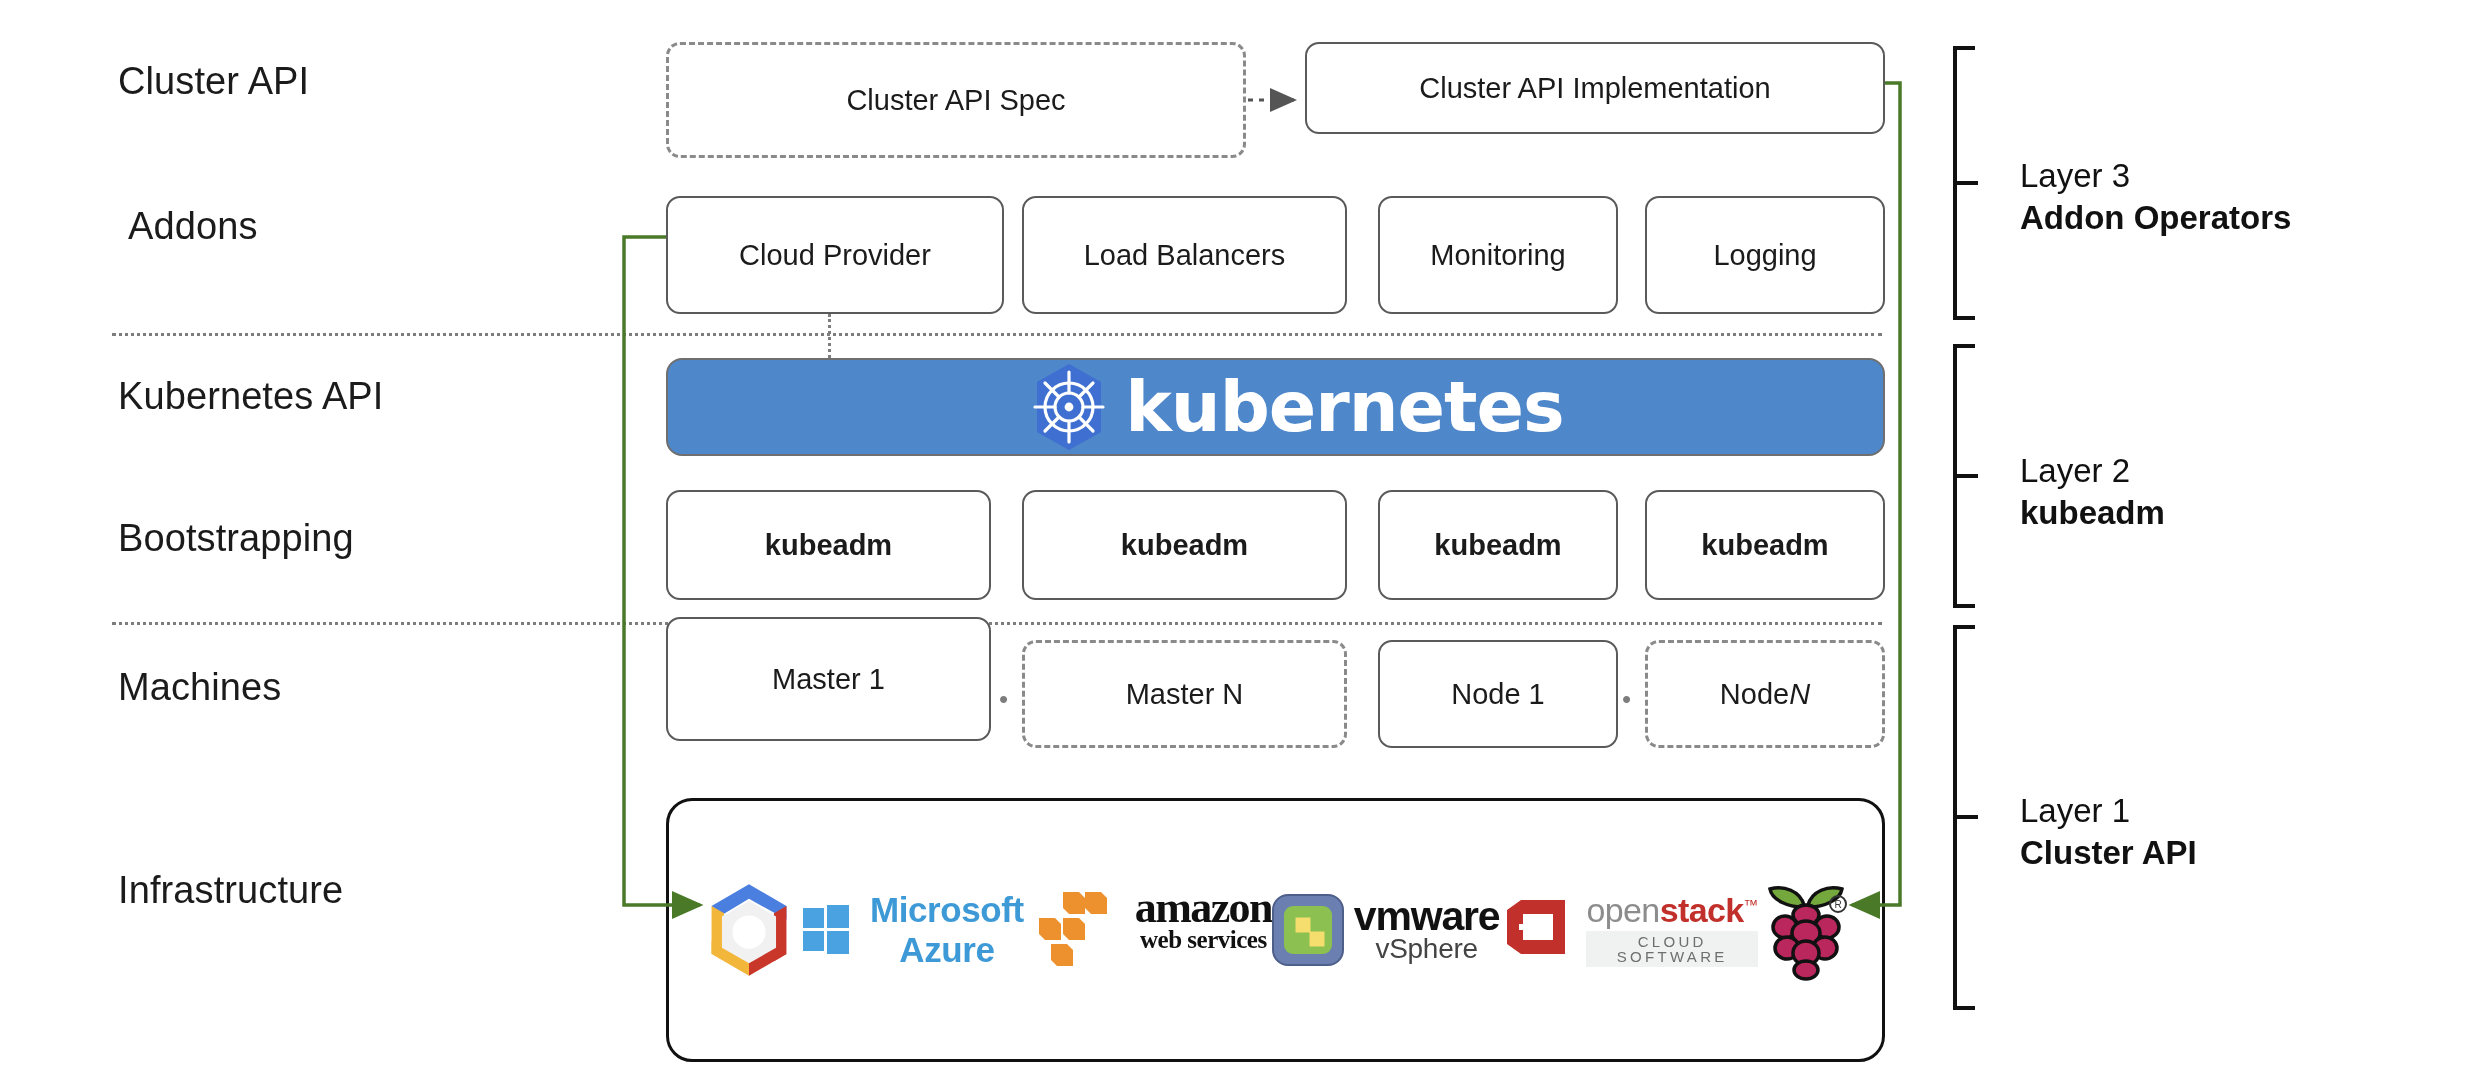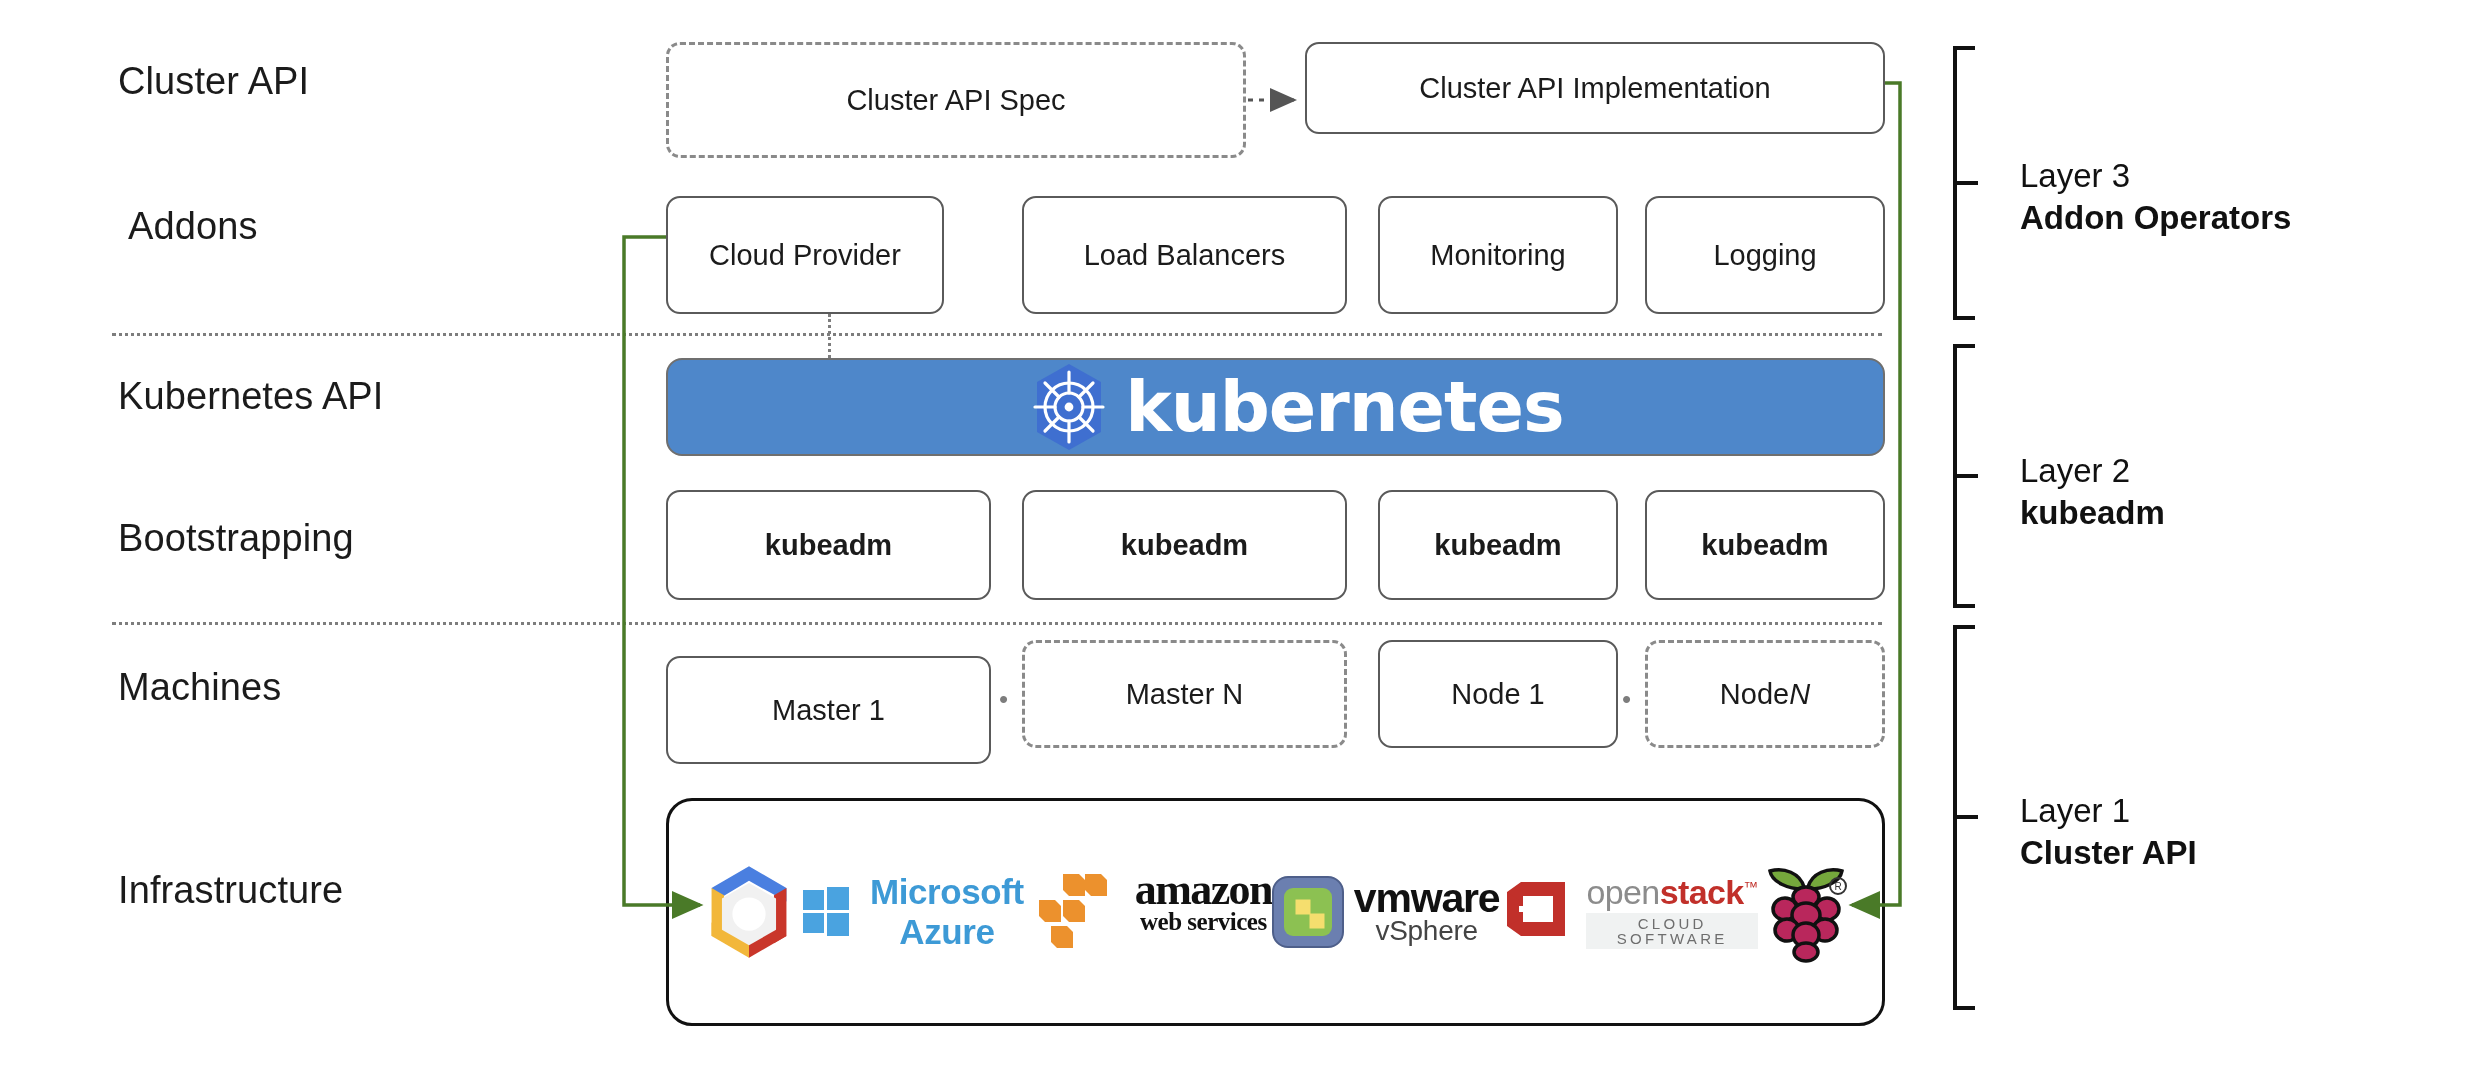--- a/index.html
+++ b/index.html
@@ -51,21 +51,21 @@
   <div class="row-label" style="left:118px;top:666px;">Machines</div>
   <div class="row-label" style="left:118px;top:869px;">Infrastructure</div>
 
   <div class="hsep" style="left:112px;top:333px;width:1770px;"></div>
   <div class="hsep" style="left:112px;top:622px;width:1770px;"></div>
 
   <div class="box dashed" style="left:666px;top:42px;width:580px;height:116px;">Cluster API Spec</div>
 
   <div class="box solid" style="left:1305px;top:42px;width:580px;height:92px;">Cluster API Implementation</div>
 
-  <div class="box solid" style="left:666px;top:196px;width:278px;height:118px;">Cloud Provider</div>
+  <div class="box solid" style="left:666px;top:196px;width:338px;height:118px;">Cloud Provider</div>
   <div class="box solid" style="left:1022px;top:196px;width:325px;height:118px;">Load Balancers</div>
   <div class="box solid" style="left:1378px;top:196px;width:240px;height:118px;">Monitoring</div>
   <div class="box solid" style="left:1645px;top:196px;width:240px;height:118px;">Logging</div>
 
   <div class="vdot" style="left:828px;top:314px;height:44px;"></div>
 
   <div class="k8s-band" style="left:666px;top:358px;width:1219px;height:98px;padding-left:44px;">
     <span style="display:flex;">
       <svg width="76" height="90" viewBox="0 0 76 90">
         <polygon points="38,2 70,20 70,70 38,88 6,70 6,20" fill="#3f6fd0"></polygon>
@@ -85,32 +85,32 @@
       </svg>
     </span>
     <span class="k8s-word">kubernetes</span>
   </div>
 
   <div class="box solid bold" style="left:666px;top:490px;width:325px;height:110px;">kubeadm</div>
   <div class="box solid bold" style="left:1022px;top:490px;width:325px;height:110px;">kubeadm</div>
   <div class="box solid bold" style="left:1378px;top:490px;width:240px;height:110px;">kubeadm</div>
   <div class="box solid bold" style="left:1645px;top:490px;width:240px;height:110px;">kubeadm</div>
 
-  <div class="box solid" style="left:666px;top:656px;width:325px;height:108px;">Master 1</div>
+  <div class="box solid" style="left:666px;top:617px;width:325px;height:124px;">Master 1</div>
   <div class="elps" style="left:999px;top:684px;">• • •</div>
   <div class="box dashed" style="left:1022px;top:640px;width:325px;height:108px;">Master N</div>
 
   <div class="box solid" style="left:1378px;top:640px;width:240px;height:108px;">Node 1</div>
   <div class="elps" style="left:1622px;top:684px;">• • •</div>
   <div class="box dashed" style="left:1645px;top:640px;width:240px;height:108px;">
     <span>Node </span>
       <span style="font-style:italic;">N</span>
   </div>
 
-  <div class="box thick" style="left:666px;top:798px;width:1219px;height:228px;gap:0;justify-content:space-around;padding:0 28px;">
+  <div class="box thick" style="left:666px;top:798px;width:1219px;height:264px;gap:0;justify-content:space-around;padding:0 28px;">
 
     <span style="display:flex;">
       <svg width="104" height="104" viewBox="0 0 100 100">
         <g>
           <path d="M50 6 L86 27 L86 40 L50 20 L20 38 L14 27 Z" fill="#4a7fe0"></path>
           <path d="M86 27 L86 73 L74 80 L74 34 Z" fill="#c9362a"></path>
           <path d="M86 73 L50 94 L43 82 L74 64 Z" fill="#c9362a"></path>
           <path d="M50 94 L14 73 L14 60 L50 80 Z" fill="#f2b73a"></path>
           <path d="M14 73 L14 27 L26 34 L26 66 Z" fill="#f2b73a"></path>
           <polygon points="50,22 76,37 76,67 50,82 24,67 24,37" fill="#f1f1f1"></polygon>

